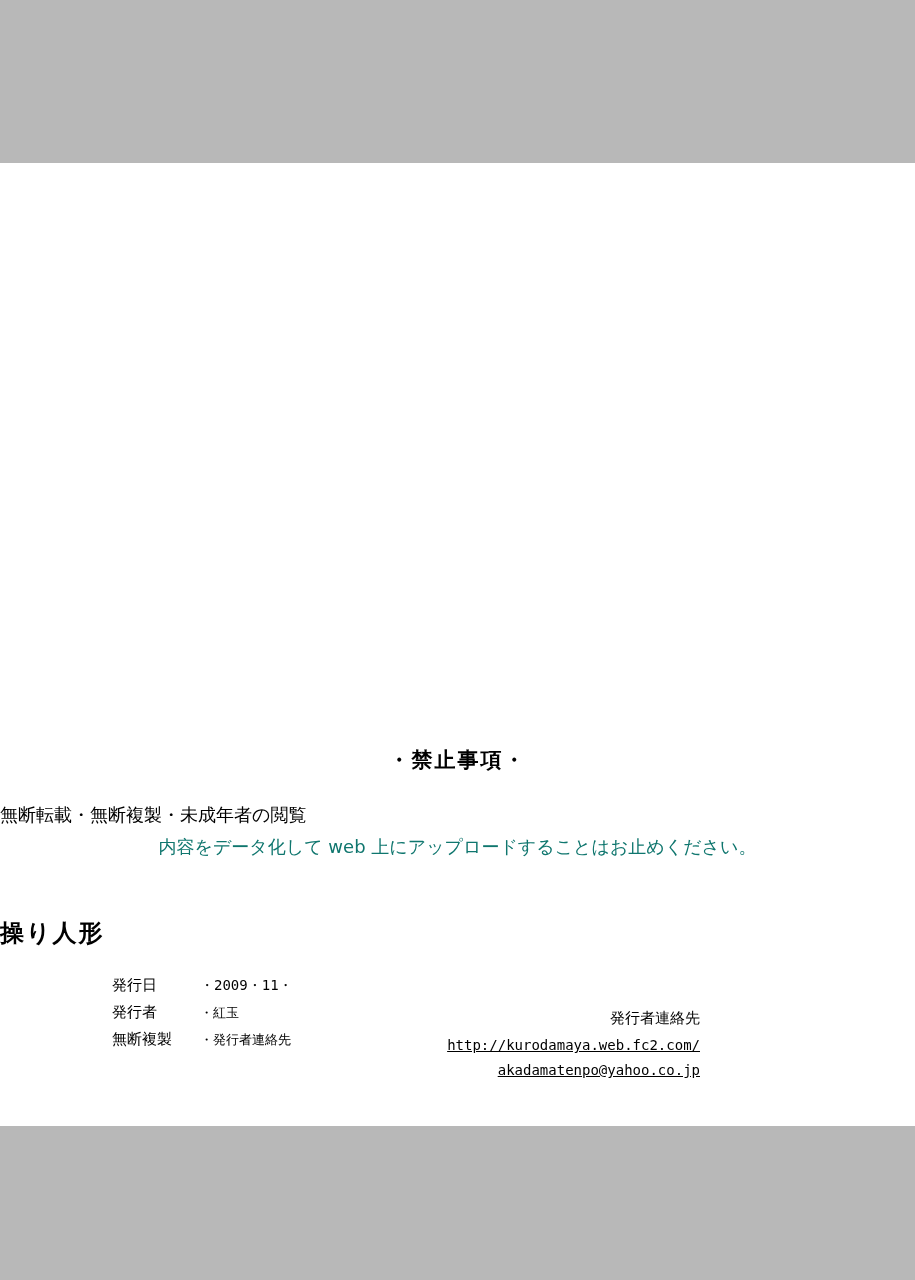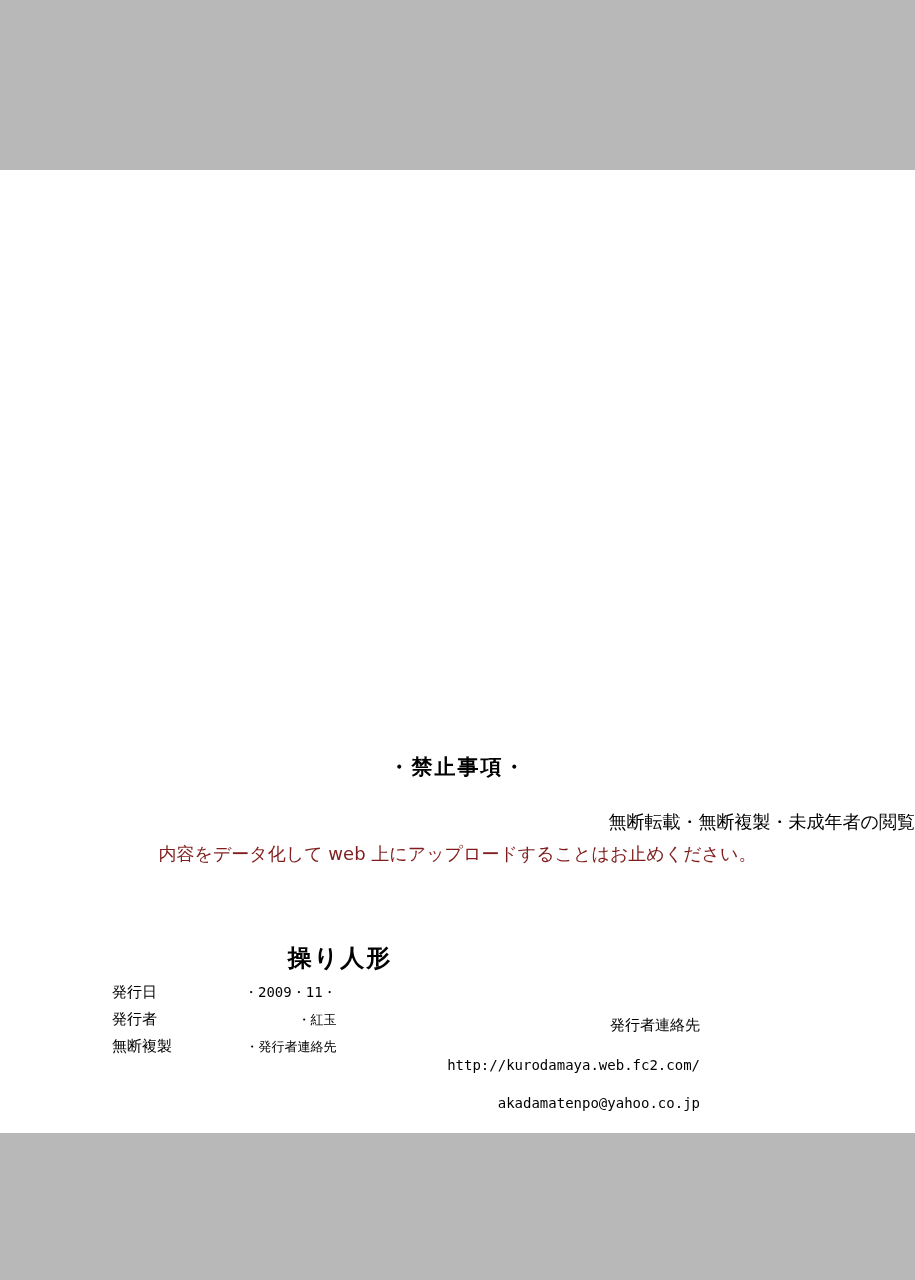--- a/index.html
+++ b/index.html
@@ -17,21 +17,21 @@
   .page-backdrop {
     position: absolute;
     top: 0; left: 0;
     width: 915px;
     height: 1280px;
     background: #b8b8b8;
   }
   .page-sheet {
     position: absolute;
     left: 0;
-    top: 170px;
+    top: 163px;
     width: 915px;
     height: 963px;
     background: #ffffff;
   }
   .colophon {
     position: absolute;
     left: 0;
     top: 0;
     width: 915px;
     height: 963px;
@@ -46,91 +46,89 @@
     font-size: 21px;
     font-weight: bold;
     letter-spacing: 2px;
     color: #000000;
   }
   .prohibition-line1 {
     position: absolute;
     top: 640px;
     left: 0;
     width: 915px;
-    text-align: right;
+    text-align: left;
     font-family: "DejaVu Sans", sans-serif;
     font-size: 18px;
     color: #000000;
   }
   .prohibition-line2 {
     position: absolute;
     top: 672px;
     left: 0;
     width: 915px;
     text-align: center;
     font-family: "DejaVu Sans", sans-serif;
     font-size: 18px;
-    color: #7f1d1d;
+    color: #0f766e;
   }
   .work-title {
     position: absolute;
     top: 754px;
     left: 0;
     width: 680px;
-    text-align: center;
+    text-align: left;
     font-family: "DejaVu Sans", sans-serif;
     font-size: 24px;
     font-weight: bold;
     letter-spacing: 2px;
     color: #000000;
-    margin-top: 18px;
   }
   .credits {
     position: absolute;
     left: 112px;
     top: 813px;
     font-family: "DejaVu Sans", sans-serif;
     font-size: 15px;
     color: #000000;
   }
   .credit-row {
     display: flex;
     align-items: baseline;
     margin-bottom: 8px;
     white-space: nowrap;
-    justify-content: space-between;
   }
   .credit-label {
     width: 88px;
     flex: 0 0 88px;
   }
   .credit-value {
     font-family: "DejaVu Sans Mono", monospace;
     font-size: 14px;
-    margin-left: 44px;
   }
   .credit-value-jp {
     font-family: "DejaVu Sans", sans-serif;
     font-size: 13px;
   }
   .contact {
     position: absolute;
     left: 400px;
     top: 846px;
     width: 300px;
     text-align: right;
     font-family: "DejaVu Sans", sans-serif;
     font-size: 15px;
     color: #000000;
   }
   .contact-url, .contact-mail {
     font-family: "DejaVu Sans Mono", monospace;
     font-size: 14px;
     letter-spacing: 0px;
-    margin-top: 22px;
+    margin-top: 9px;
+    text-decoration: underline;
   }
 </style>
 </head>
 <body>
 
 <div class="page-backdrop"></div>
 
 <div class="page-sheet">
   <div class="colophon">
 

